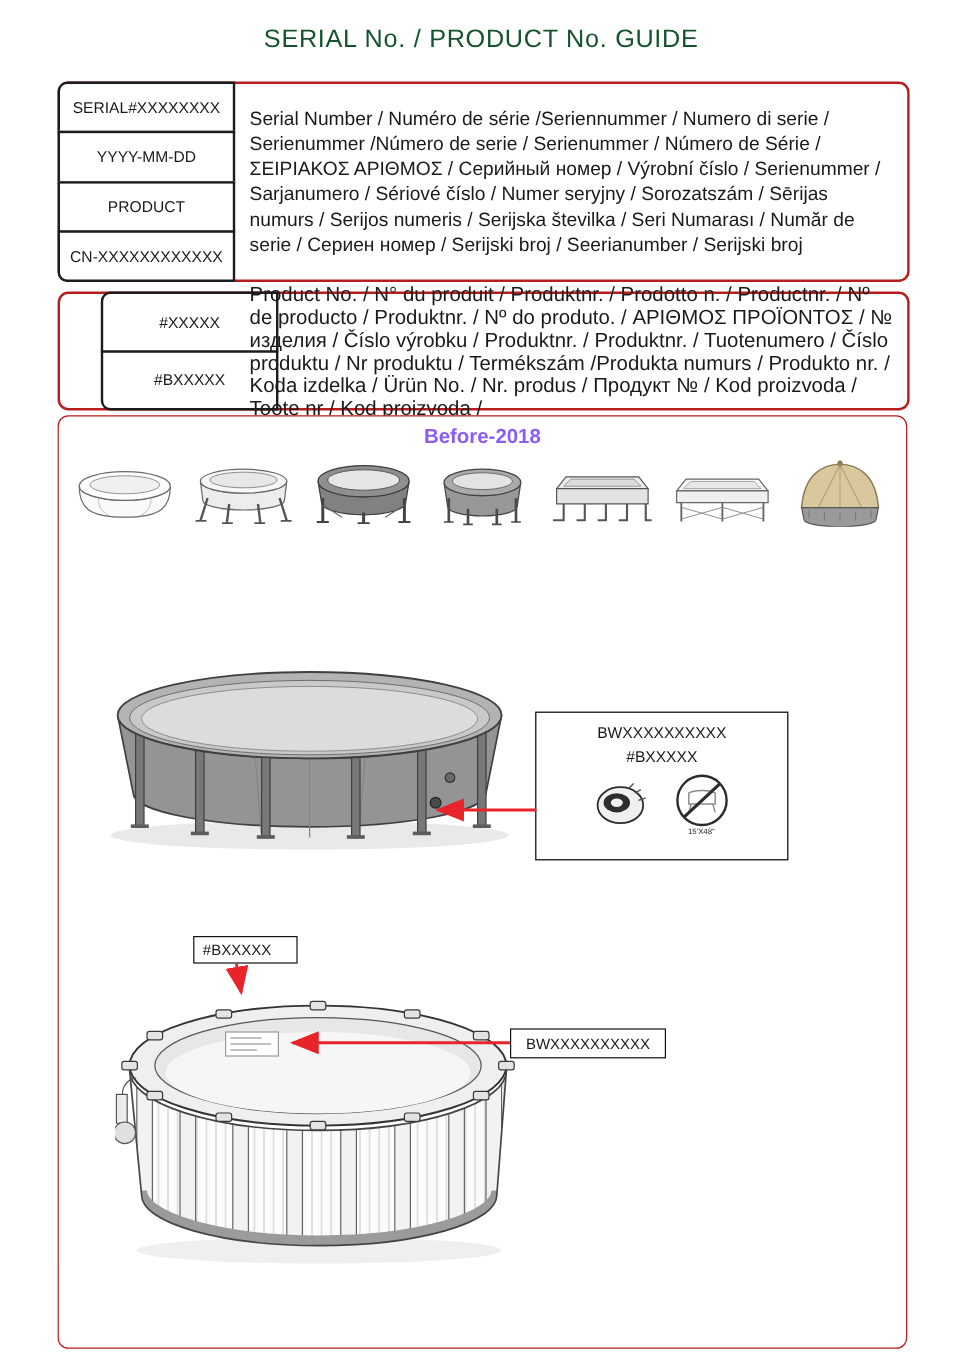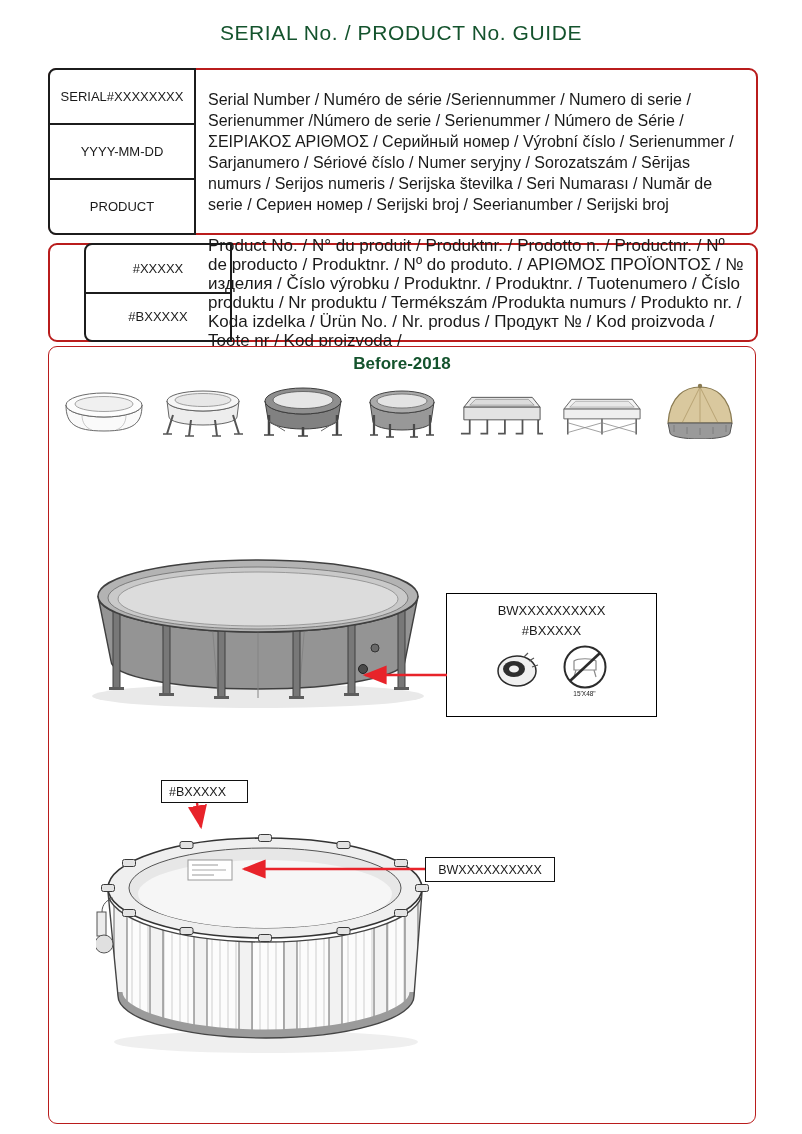--- a/index.html
+++ b/index.html
@@ -15,21 +15,21 @@
   #serial-box .code-col{height:167px;}
   #product-box .code-col{height:99px;padding-left:36px;}
   .code-cell{flex:1;border:2px solid #1c1c1c;background:#fff;display:flex;align-items:center;
              justify-content:center;font-size:13px;white-space:nowrap;}
   .code-cell + .code-cell{margin-top:-2px;}
   .code-col .code-cell:first-child{border-top-left-radius:8px;}
   .code-col .code-cell:last-child{border-bottom-left-radius:8px;}
   .desc{position:absolute;left:158px;right:9px;top:4px;bottom:4px;display:flex;align-items:center;}
   .serial-desc{font-size:16px;line-height:21px;}
   .product-desc{font-size:17px;line-height:19px;}
-  .panel-heading{margin-top:7px;text-align:center;font-size:17px;font-weight:bold;color:#14532d;}
+  .panel-heading{margin-top:7px;text-align:center;font-size:17px;font-weight:bold;color:#8b5cf6;}
   .icons-row{position:absolute;left:12px;right:12px;top:30px;height:62px;display:flex;
              justify-content:space-between;align-items:flex-end;}
   .pool-icon{width:86px;height:58px;display:flex;align-items:flex-end;justify-content:center;}
   #large-pool{position:absolute;left:22px;top:202px;width:375px;height:160px;}
   #steel-pool{position:absolute;left:47px;top:479px;width:340px;height:235px;}
   #callout{position:absolute;left:397px;top:246px;width:209px;height:122px;
            border:1.6px solid #000;background:#fff;text-align:center;}
   .co-serial{margin-top:9px;font-size:13px;}
   .co-product{margin-top:5px;font-size:13px;}
   .co-icons{display:flex;justify-content:center;align-items:flex-start;gap:18px;margin-top:6px;}
@@ -49,20 +49,21 @@
 
 <div class="page">
 
   <h1 class="title">SERIAL  No. / PRODUCT No. GUIDE</h1>
 
   <section class="rbox" id="serial-box">
     <div class="code-col">
       <div class="code-cell">SERIAL#XXXXXXXX</div>
       <div class="code-cell">YYYY-MM-DD</div>
       <div class="code-cell">PRODUCT</div>
+      <div class="code-cell">CN-XXXXXXXXXXXX</div>
     </div>
     <div class="desc serial-desc">Serial Number / Numéro de série /Seriennummer / Numero di serie / Serienummer /Número de serie / Serienummer / Número de Série / ΣΕΙΡΙΑΚΟΣ ΑΡΙΘΜΟΣ / Серийный номер / Výrobní číslo / Serienummer / Sarjanumero / Sériové číslo / Numer seryjny / Sorozatszám / Sērijas numurs / Serijos numeris / Serijska številka / Seri Numarası / Număr de serie / Сериен номер / Serijski broj / Seerianumber / Serijski broj</div>
   </section>
 
   <section class="rbox" id="product-box">
     <div class="code-col">
       <div class="code-cell">#XXXXX</div>
       <div class="code-cell">#BXXXXX</div>
     </div>
     <div class="desc product-desc">Product No. / N° du produit / Produktnr. / Prodotto n. / Productnr. / Nº de producto / Produktnr. / Nº do produto. / ΑΡΙΘΜΟΣ ΠΡΟΪΟΝΤΟΣ / № изделия / Číslo výrobku / Produktnr. / Produktnr. / Tuotenumero / Číslo produktu / Nr produktu / Termékszám /Produkta numurs / Produkto nr. / Koda izdelka  / Ürün No. / Nr. produs / Продукт №  / Kod proizvoda / Toote nr  / Kod proizvoda /</div>

